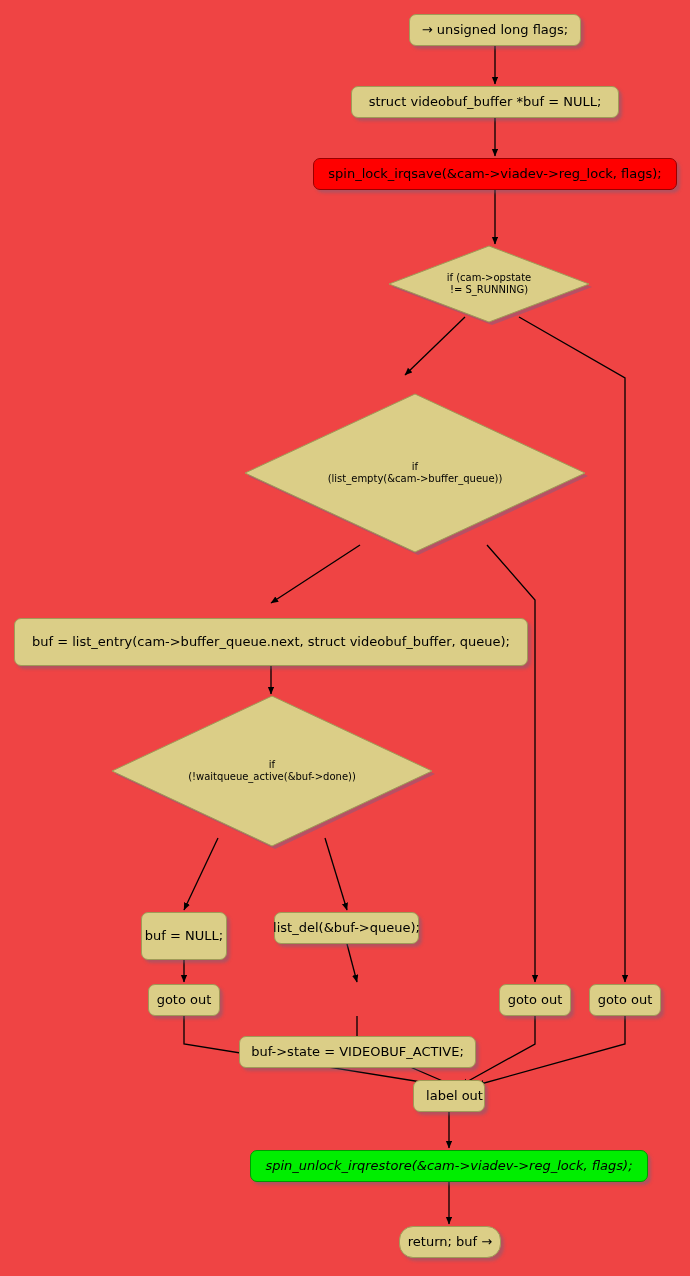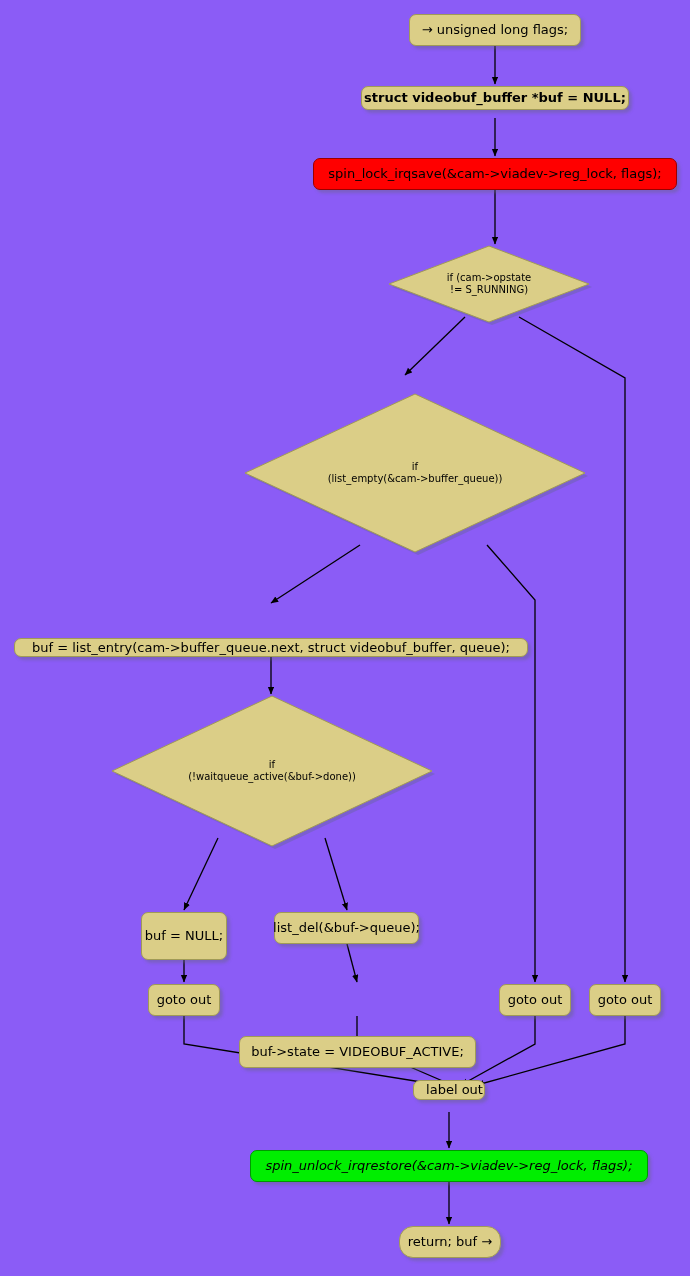--- a/index.html
+++ b/index.html
@@ -7,21 +7,21 @@
     padding: 0;
     background: #ffffff;
   }
   body {
     font-family: "DejaVu Sans", sans-serif;
   }
   #canvas {
     position: relative;
     width: 690px;
     height: 1276px;
-    background: #8b5cf6;
+    background: #ef4444;
     overflow: hidden;
   }
   #edges {
     position: absolute;
     left: 0;
     top: 0;
     width: 690px;
     height: 1276px;
   }
   .node {
@@ -108,51 +108,51 @@
         <polyline points="357,1016 357,1044 452,1085" stroke="#000000" stroke-width="1.3" fill="none" marker-end="url(#arrowhead)"></polyline>
         <polyline points="535,1016 535,1044 461,1085" stroke="#000000" stroke-width="1.3" fill="none" marker-end="url(#arrowhead)"></polyline>
         <polyline points="625,1016 625,1044 477,1085" stroke="#000000" stroke-width="1.3" fill="none" marker-end="url(#arrowhead)"></polyline>
         <polyline points="449,1112 449,1148" stroke="#000000" stroke-width="1.3" fill="none" marker-end="url(#arrowhead)"></polyline>
         <polyline points="449,1182 449,1224" stroke="#000000" stroke-width="1.3" fill="none" marker-end="url(#arrowhead)"></polyline>
       </g>
   </svg>
 
   <div id="node-layer">
       <div class="node rect" style="left: 409px; top: 14px; width: 172px; height: 32px;"><span>→ unsigned long flags;</span></div>
-      <div class="node rect" style="left: 361px; top: 86px; width: 268px; height: 24px; font-weight: bold;"><span>struct videobuf_buffer *buf = NULL;</span></div>
+      <div class="node rect" style="left: 351px; top: 86px; width: 268px; height: 32px;"><span>struct videobuf_buffer *buf = NULL;</span></div>
       <div class="node rect red" style="left: 313px; top: 158px; width: 364px; height: 32px;"><span>spin_lock_irqsave(&amp;cam-&gt;viadev-&gt;reg_lock, flags);</span></div>
       <div class="diamond-wrap" style="left: 389px; top: 246px; width: 200px; height: 76px;">
         <svg width="206" height="82">
           <polygon points="103,3 203,41 103,79 3,41" fill="rgba(100,100,150,0.40)"></polygon>
           <polygon points="100,0 200,38 100,76 0,38" fill="#dbce87" stroke="#a09a56" stroke-width="1"></polygon>
         </svg>
         <div class="diamond-label">if (cam-&gt;opstate
 != S_RUNNING)</div>
       </div>
       <div class="diamond-wrap" style="left: 245px; top: 394px; width: 340px; height: 158px;">
         <svg width="346" height="164">
           <polygon points="173,3 343,82 173,161 3,82" fill="rgba(100,100,150,0.40)"></polygon>
           <polygon points="170,0 340,79 170,158 0,79" fill="#dbce87" stroke="#a09a56" stroke-width="1"></polygon>
         </svg>
         <div class="diamond-label">if
 (list_empty(&amp;cam-&gt;buffer_queue))</div>
       </div>
-      <div class="node rect" style="left: 14px; top: 618px; width: 514px; height: 19px; margin-top: 20px;"><span>buf = list_entry(cam-&gt;buffer_queue.next, struct videobuf_buffer, queue);</span></div>
+      <div class="node rect" style="left: 14px; top: 618px; width: 514px; height: 48px;"><span>buf = list_entry(cam-&gt;buffer_queue.next, struct videobuf_buffer, queue);</span></div>
       <div class="diamond-wrap" style="left: 112px; top: 696px; width: 320px; height: 150px;">
         <svg width="326" height="156">
           <polygon points="163,3 323,78 163,153 3,78" fill="rgba(100,100,150,0.40)"></polygon>
           <polygon points="160,0 320,75 160,150 0,75" fill="#dbce87" stroke="#a09a56" stroke-width="1"></polygon>
         </svg>
         <div class="diamond-label">if
 (!waitqueue_active(&amp;buf-&gt;done))</div>
       </div>
       <div class="node rect" style="left: 141px; top: 912px; width: 86px; height: 48px;"><span>buf = NULL;</span></div>
       <div class="node rect" style="left: 274px; top: 912px; width: 145px; height: 32px;"><span>list_del(&amp;buf-&gt;queue);</span></div>
       <div class="node rect" style="left: 148px; top: 984px; width: 72px; height: 32px;"><span>goto out</span></div>
       <div class="node rect" style="left: 239px; top: 1036px; width: 237px; height: 32px;"><span>buf-&gt;state = VIDEOBUF_ACTIVE;</span></div>
       <div class="node rect" style="left: 499px; top: 984px; width: 72px; height: 32px;"><span>goto out</span></div>
       <div class="node rect" style="left: 589px; top: 984px; width: 72px; height: 32px;"><span>goto out</span></div>
-      <div class="node rect" style="left: 413px; top: 1080px; width: 72px; height: 20px; padding-left: 11px;"><span>label out</span></div>
+      <div class="node rect" style="left: 413px; top: 1080px; width: 72px; height: 32px; padding-left: 11px;"><span>label out</span></div>
       <div class="node rect green" style="left: 250px; top: 1150px; width: 398px; height: 32px; font-style: italic;"><span>spin_unlock_irqrestore(&amp;cam-&gt;viadev-&gt;reg_lock, flags);</span></div>
       <div class="node rect" style="left: 399px; top: 1226px; width: 102px; height: 32px; border-radius: 14px;"><span>return; buf →</span></div>
     </div>
 
 </div>
 
 </body></html>

